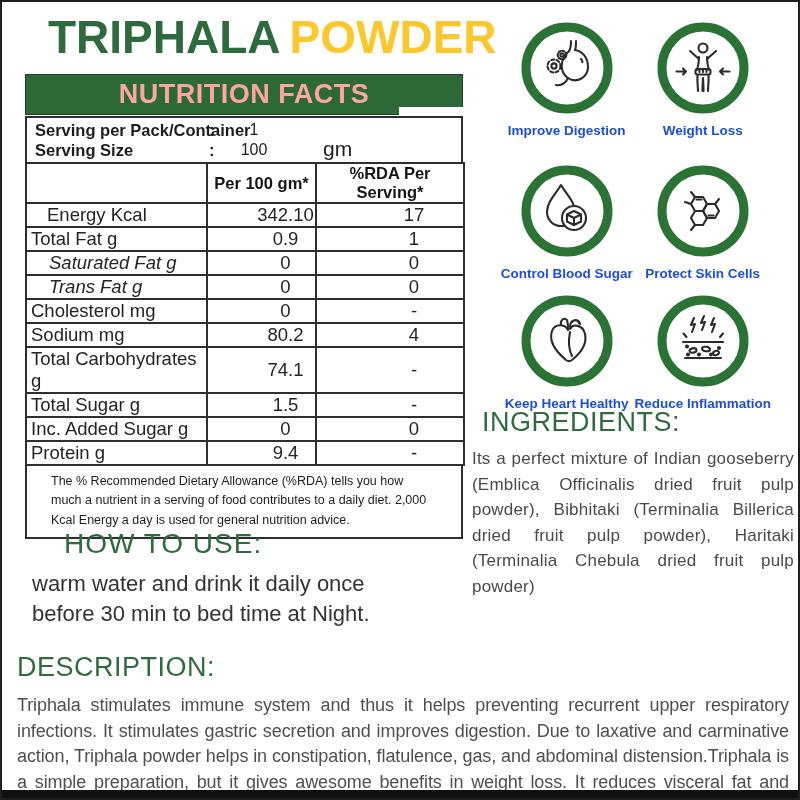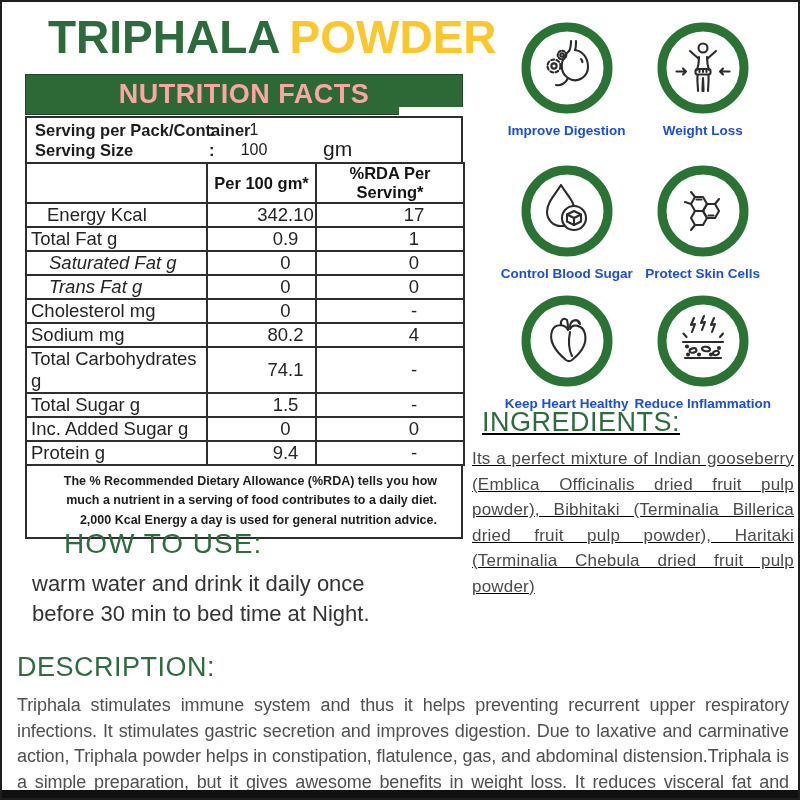--- a/index.html
+++ b/index.html
@@ -36,35 +36,35 @@
   .nf-table th, .nf-table td { border:2px solid #2e2e2e; background:#fff; }
   .nf-table thead th { height:28px; font-size:16.5px; font-weight:700; color:#141414; text-align:center; }
   .nf-table tbody td { height:24px; font-size:18.5px; font-weight:400; color:#242424; }
   td.lbl { text-align:left; padding-left:4px; }
   td.lbl.ind1 { padding-left:20px; }
   td.lbl.ind2 { padding-left:22px;font-style:italic; }
   td.val { text-align:center;padding-left:48px; }
 
   .nf-note {
     border:2px solid #2e2e2e; margin-top:-2px; padding:6px 24px 7px;
-    text-align:right; font-size:12.5px; font-weight:700; line-height:1.55; color:#1d1d1d; background:#fff;
+    text-align:left; font-size:12.5px; font-weight:400; line-height:1.55; color:#1d1d1d; background:#fff;
   }
 
   
   .benefits {
     position:absolute; left:497px; top:14px; width:272px;
     display:grid; grid-template-columns:1fr 1fr; grid-template-rows:143px 130px auto;
   }
   .benefit { display:flex; flex-direction:column; align-items:center; }
   .circle { margin-top:6px; width:92px; height:92px; }
   .circle svg { display:block; }
   .blabel { margin-top:9px; font-size:13.5px; font-weight:700; color:#1d4ed8; text-align:center; white-space:nowrap; }
 
   
-  .ingredients { position:absolute; left:470px; top:405px; width:322px;text-decoration:underline; }
+  .ingredients { position:absolute; left:470px; top:405px; width:322px; }
   .ing-h { font-size:27px; font-weight:400; color:#2e6b3f; letter-spacing:.5px; margin:0 0 8px 10px; }
   .ing-t { font-size:17px; color:#4a4a4a; text-align:justify; line-height:1.5; letter-spacing:.2px; }
 
   
   .howto { position:absolute; left:30px; top:526px; width:430px; }
   .how-h { font-size:28px; font-weight:400; color:#2e6b3f; letter-spacing:1px; margin:0 0 9px 32px; }
   .how-t { font-size:22px; color:#333; line-height:1.38; }
   .how-t span { display:block; }
 
   

